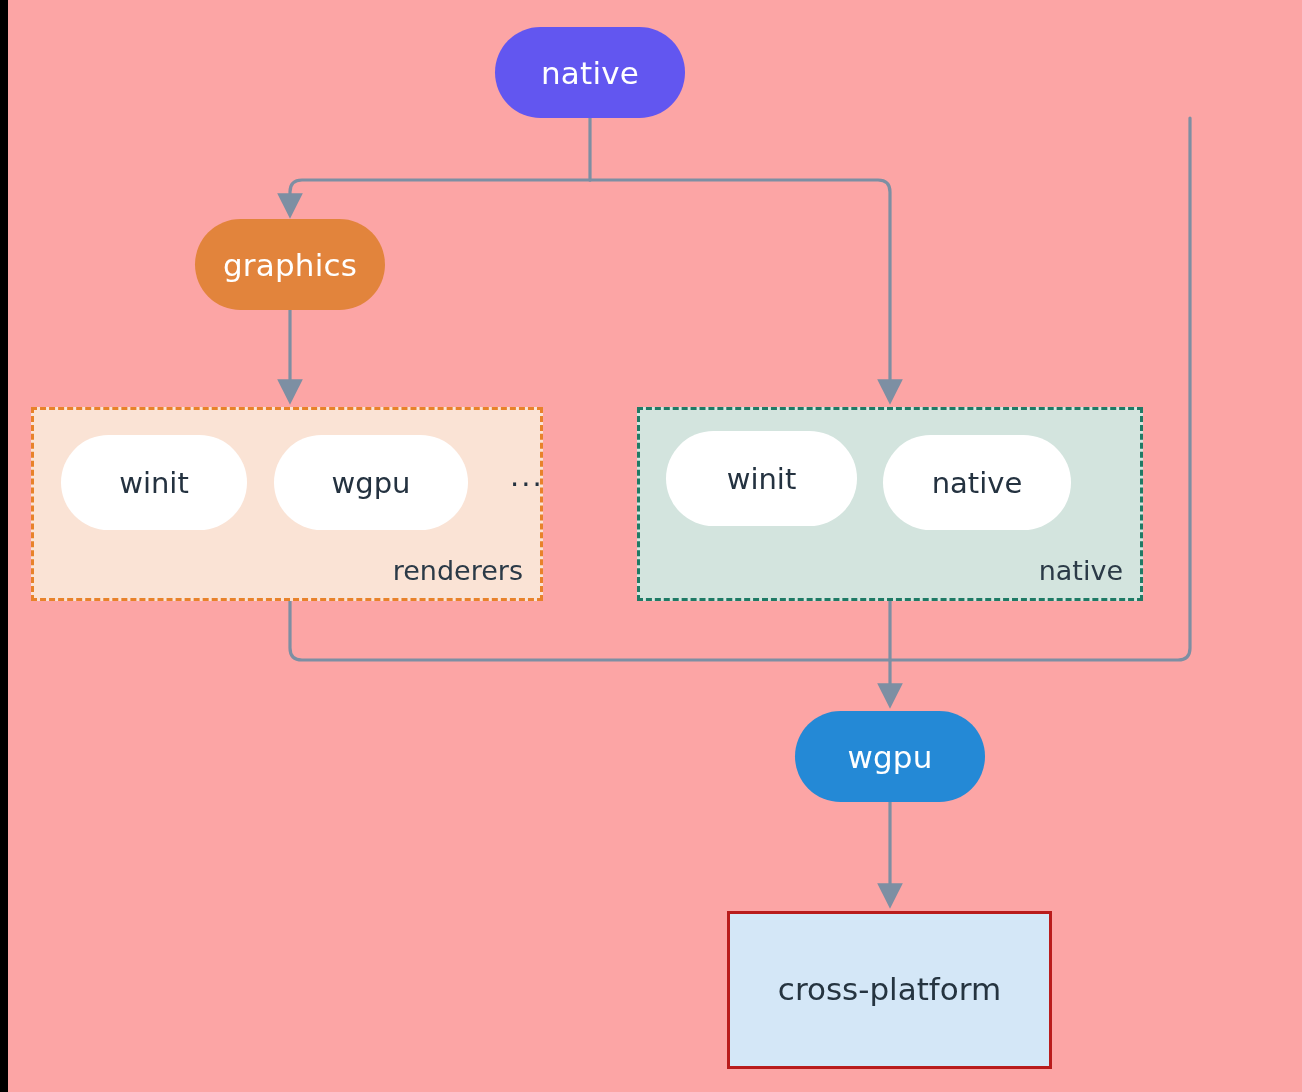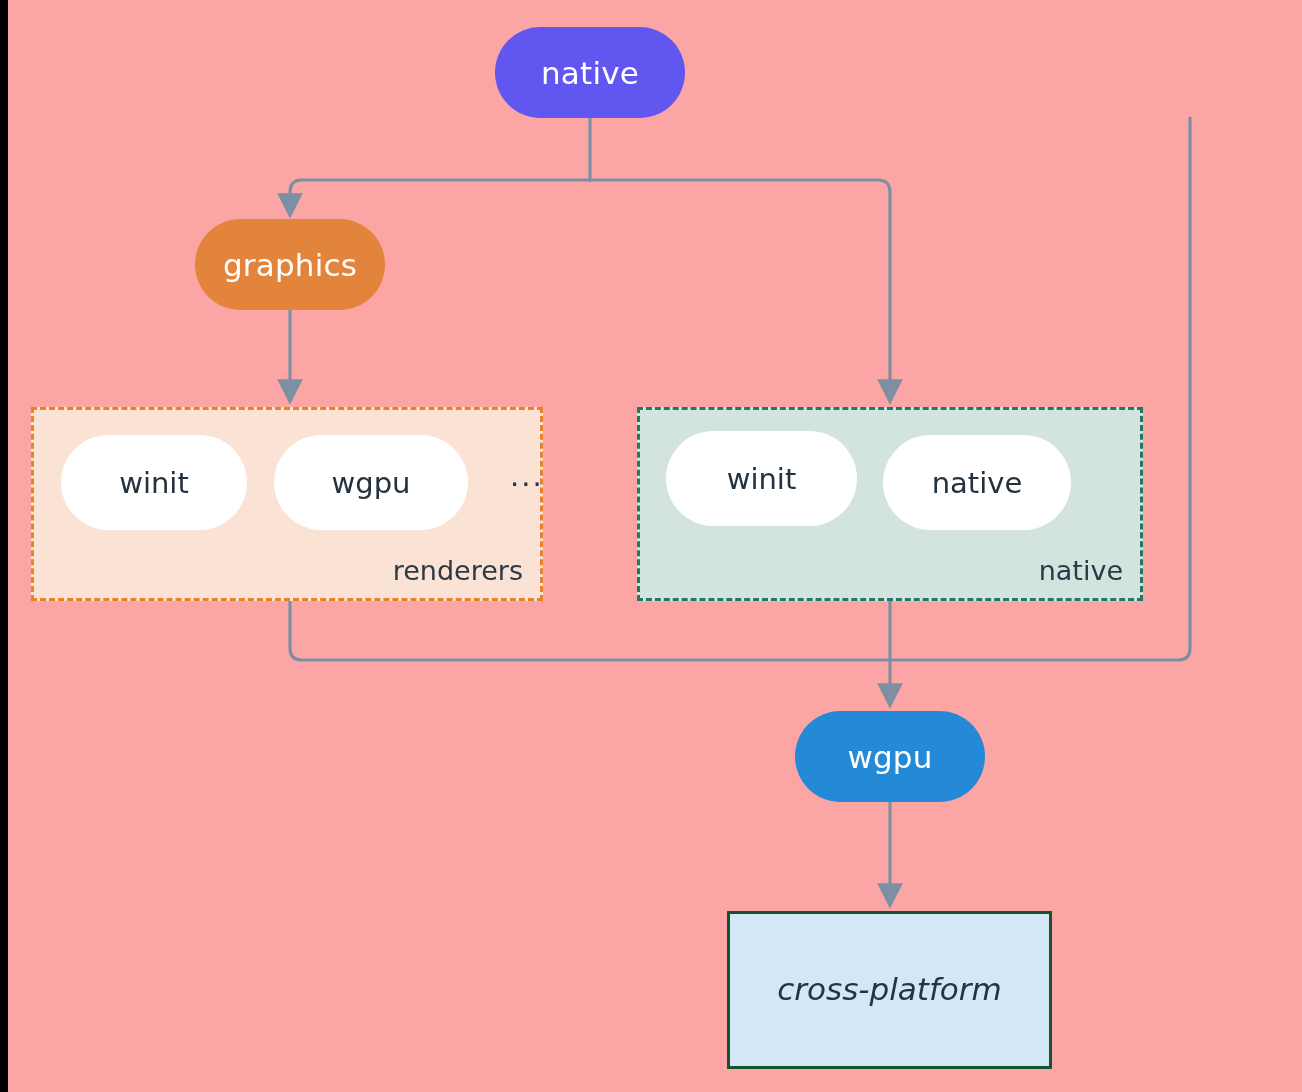--- a/index.html
+++ b/index.html
@@ -128,27 +128,26 @@
     line-height: 1;
   }
   #ellipsis-renderers { left: 476px; }
   
   #node-application {
     left: 719px;
     top: 911px;
     width: 325px;
     height: 158px;
     background: #d4e7f7;
-    border: 3px solid #14532d;
+    border: 3px solid #b91c1c;
     border-radius: 0;
     color: #253440;
     font-size: 31px;
     flex-direction: column;
     line-height: 1.6;
-    font-style: italic;
   }
   #node-application .app-line { display: block; }
 </style>
 </head>
 <body>
 
 <div id="diagram-root">
 
   <svg id="edge-layer" viewBox="0 0 1302 1092" width="1302" height="1092" xmlns="http://www.w3.org/2000/svg">
     <defs>

